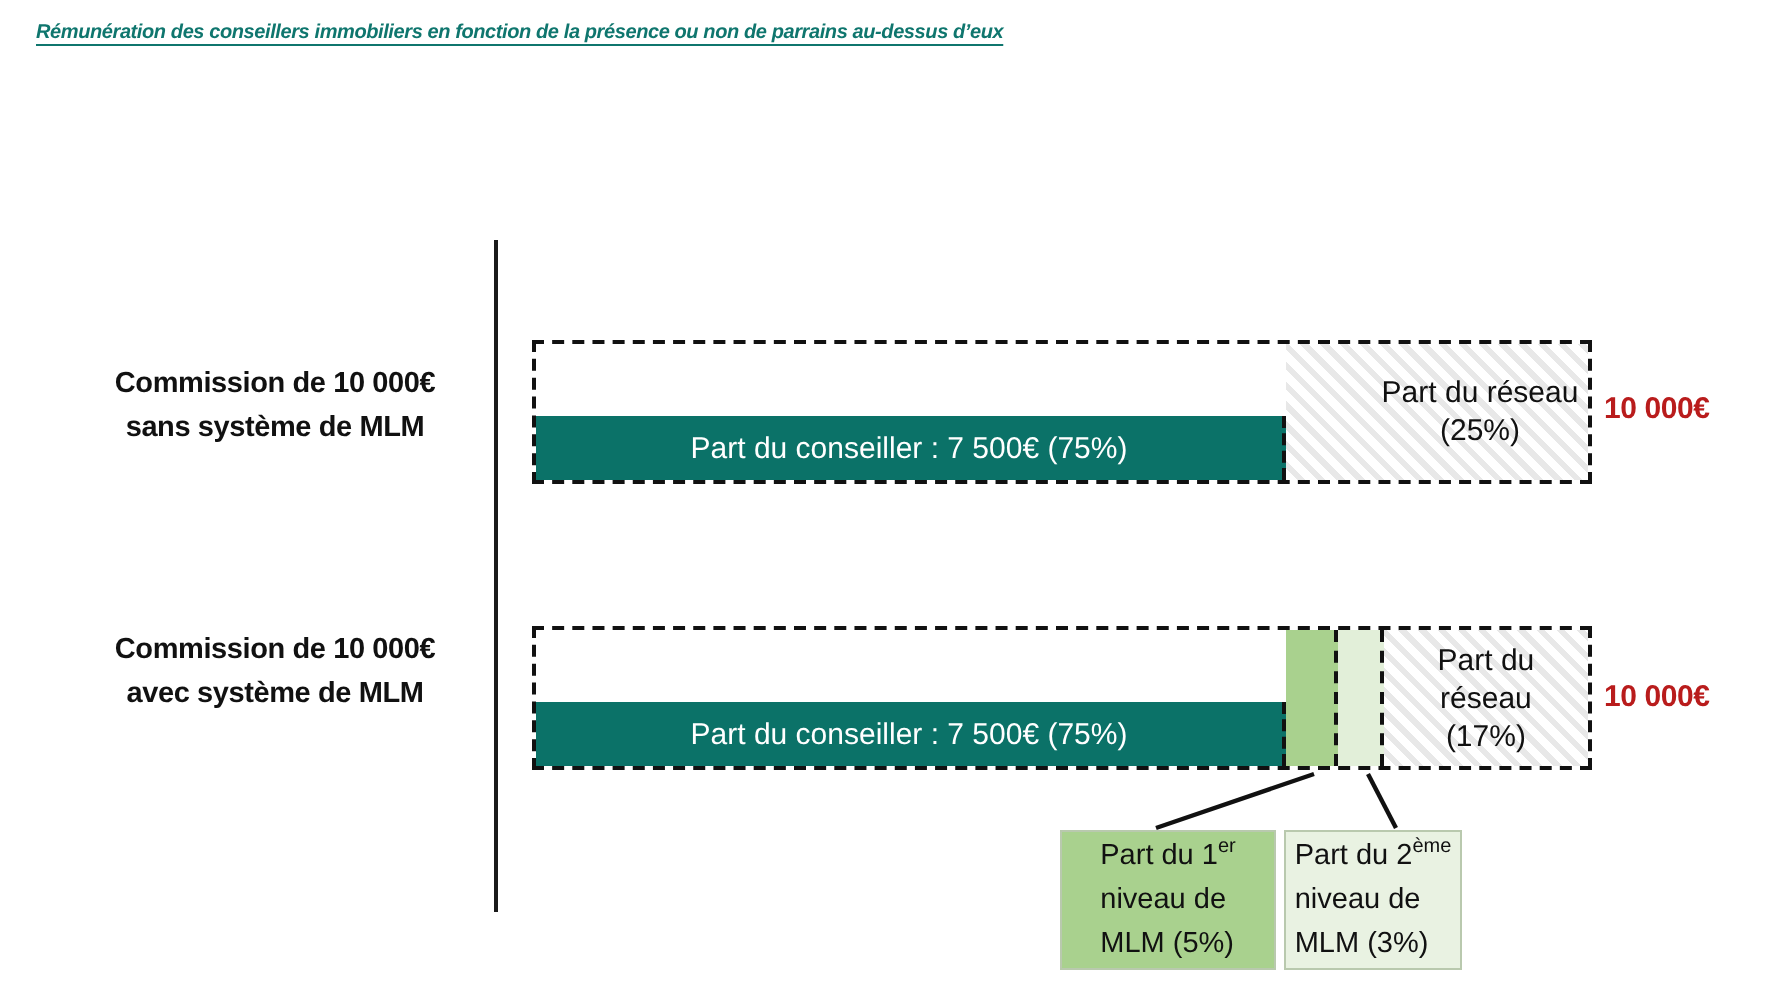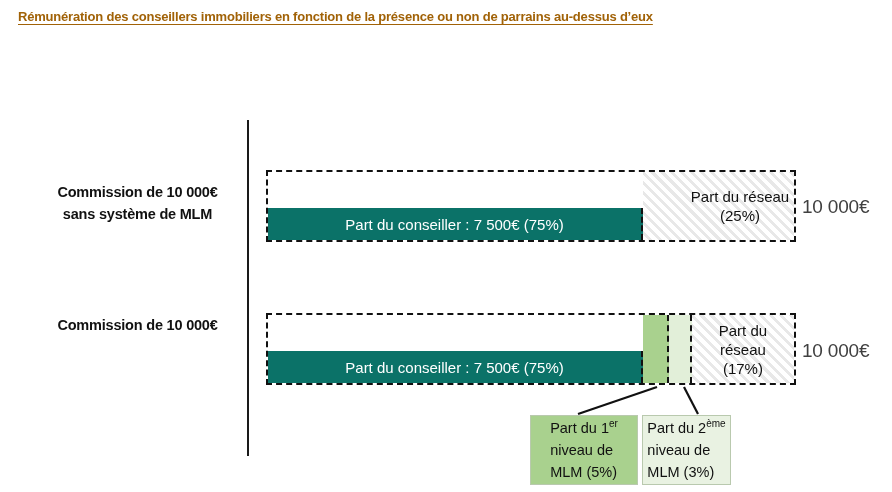--- a/index.html
+++ b/index.html
@@ -15,27 +15,28 @@
     font-family: "Liberation Sans", sans-serif;
     color: #111111;
   }
 
   
   #chart-title {
     position: absolute;
     left: 18px;
     top: 4px;
     width: 840px;
-    font-size: 13px;
+    font-size: 10px;
     font-weight: bold;
     line-height: 25px;
     letter-spacing: -0.2px;
     text-decoration: underline;
     text-underline-offset: 3px;
-    color: #a16207;
+    color: #0f766e;
+    font-style: italic;
   }
 
   
   #axis-line {
     position: absolute;
     left: 247px;
     top: 120px;
     width: 2px;
     height: 336px;
     background: #1a1a1a;
@@ -104,24 +105,24 @@
       #e8e8e8 7px
     );
     color: #111111;
   }
   .seg-label { position: relative; z-index: 2; padding: 0 2px; }
 
   
   .total-label {
     position: absolute;
     left: 802px;
-    font-size: 19px;
-    font-weight: normal;
+    font-size: 15px;
+    font-weight: bold;
     letter-spacing: -0.2px;
-    color: #404040;
+    color: #b91c1c;
     white-space: nowrap;
   }
   #total-1 { top: 196px; }
   #total-2 { top: 340px; }
 
   
   .callout {
     position: absolute;
     box-sizing: border-box;
     border: 1px solid #b9c9ae;
@@ -158,20 +159,21 @@
 
 <div id="axis-line"></div>
 
 <div class="row-label" id="row-label-1">
   <div>Commission de 10 000€</div>
   <div>sans système de MLM</div>
 </div>
 
 <div class="row-label" id="row-label-2">
   <div>Commission de 10 000€</div>
+  <div>avec système de MLM</div>
 </div>
 
 <div class="bar" id="bar-1">
   <div class="seg seg-teal seg-divider" style="width:71.3%;">
     <span class="seg-label">Part du conseiller : 7 500€ (75%)</span>
   </div>
   <div class="seg seg-hatch" style="width:28.7%;padding-left:43px;">
     <span class="seg-label">
       <span>Part du réseau</span><br>
       <span>(25%)</span>

